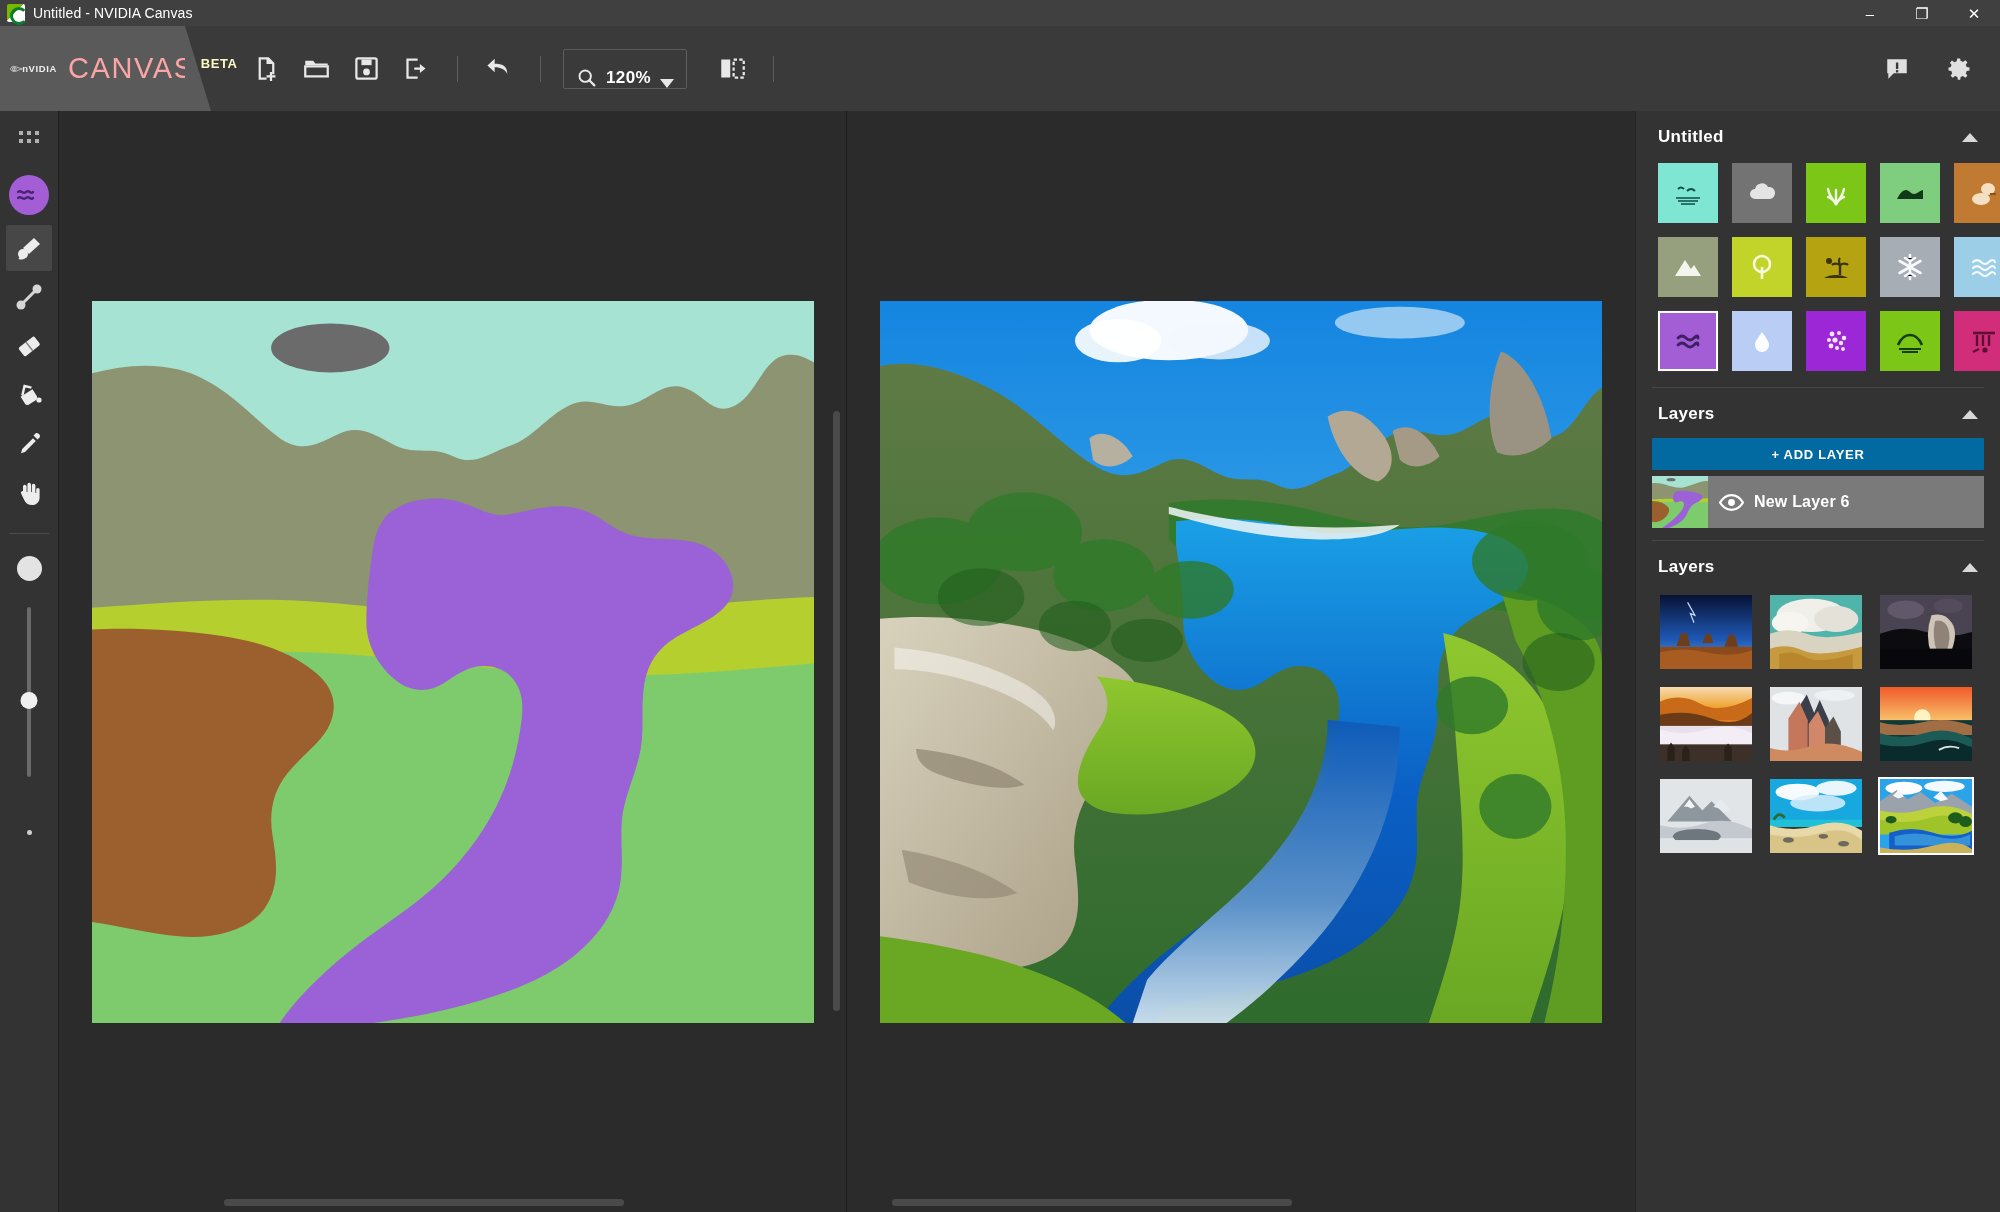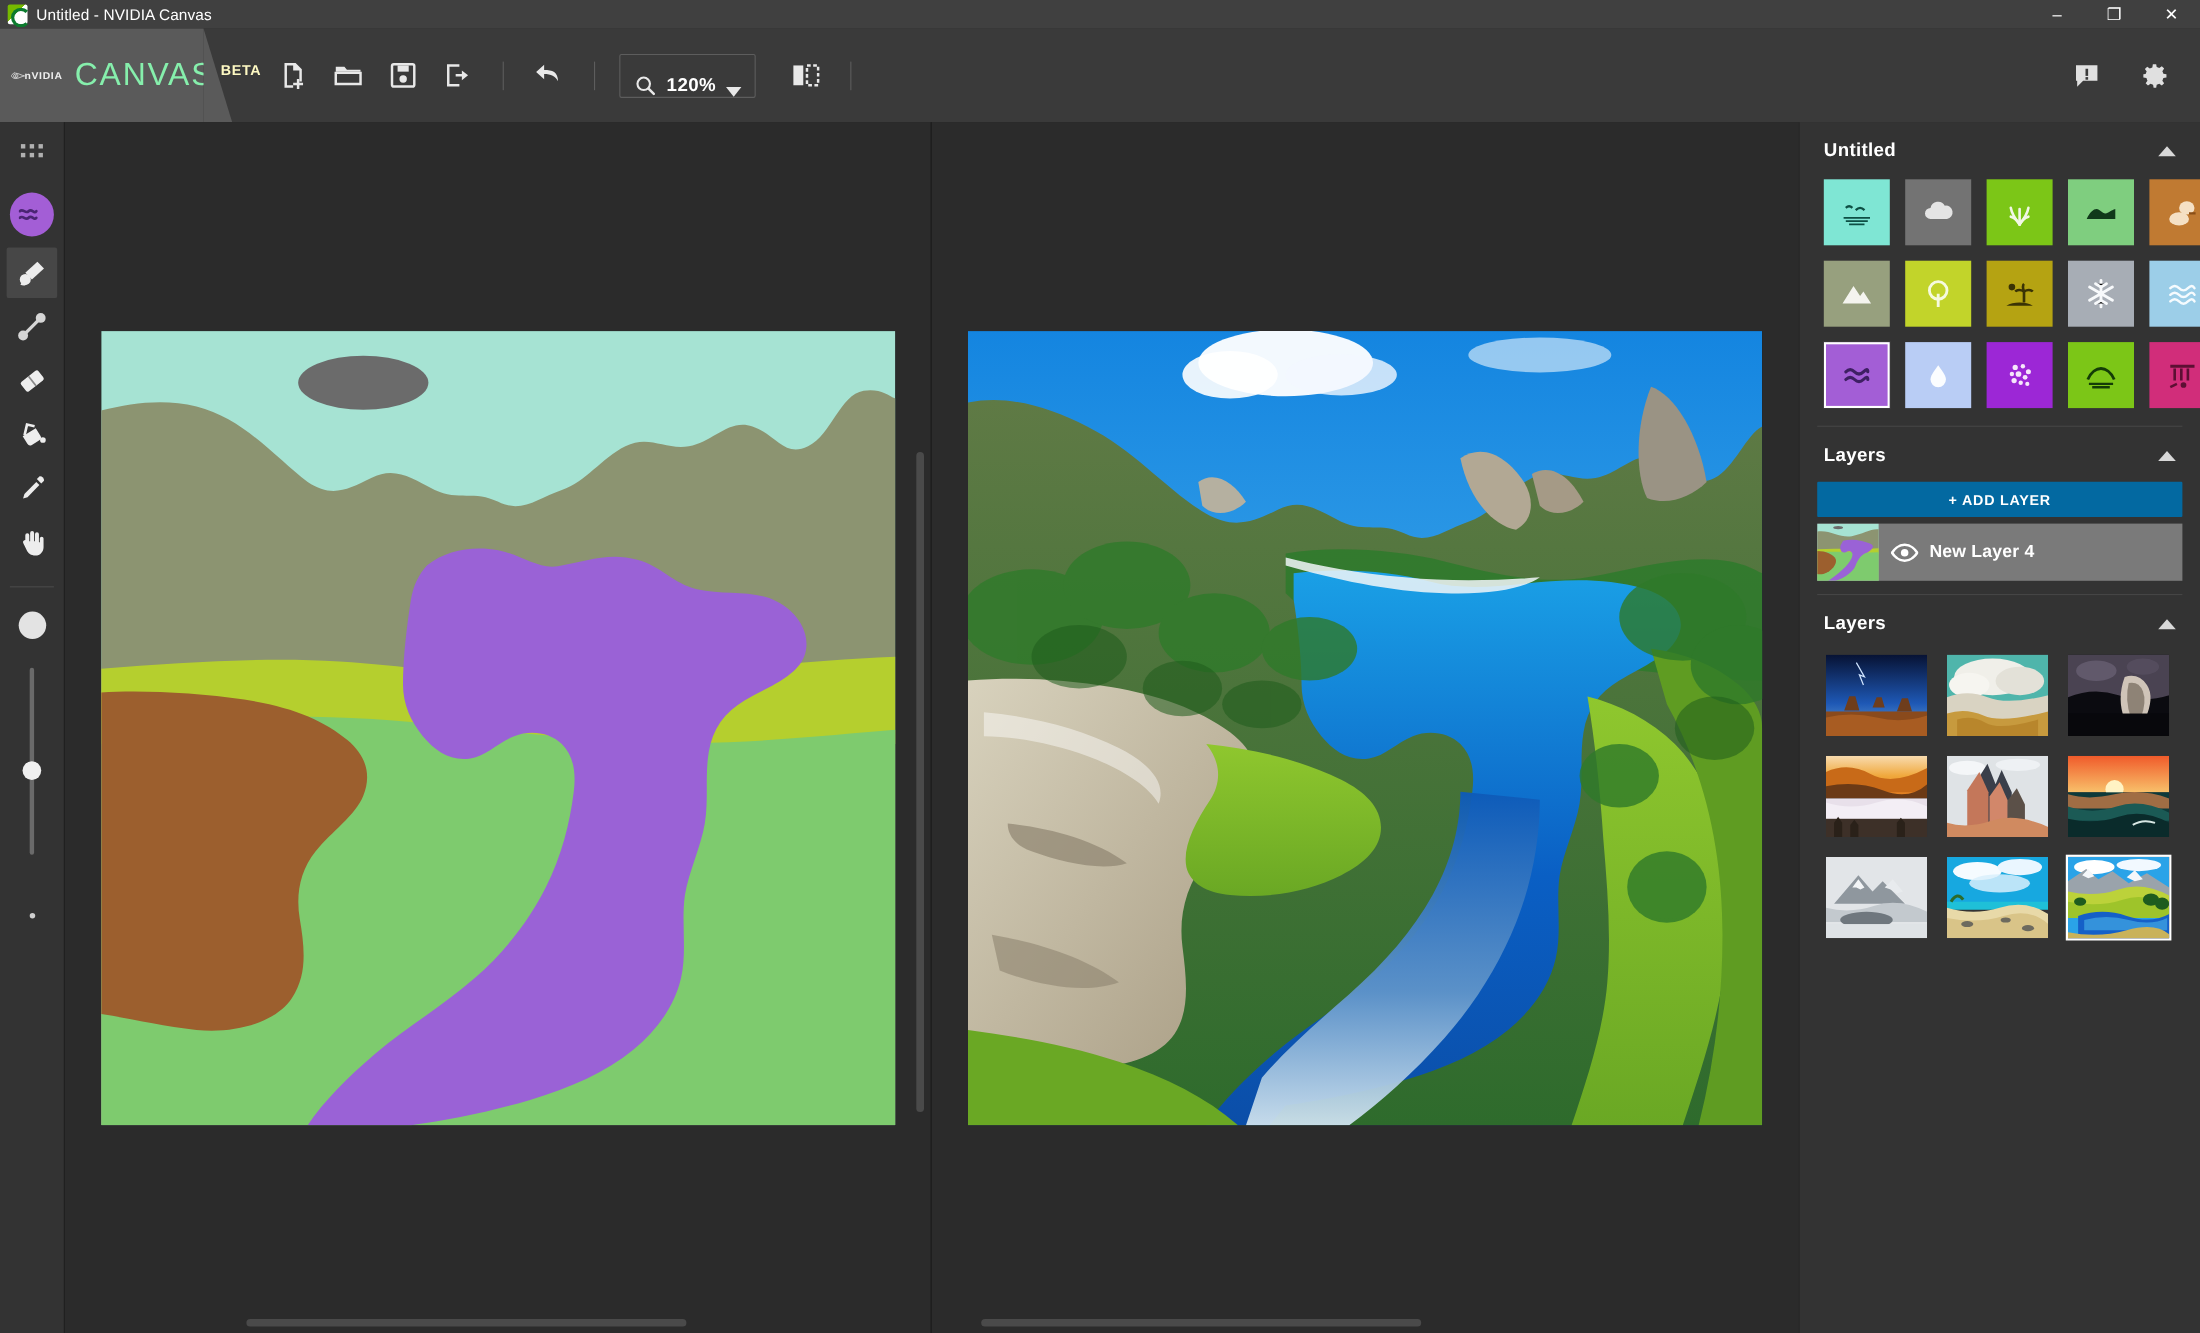--- a/index.html
+++ b/index.html
@@ -22,21 +22,21 @@
   #toolbar { height:85px; background:#3a3a3a; display:flex; align-items:center; position:relative; }
   #brandblock { width:185px; height:85px; background:#5a5a5a; display:flex; align-items:center;
     padding-left:10px; position:relative; }
   #brandblock::after { content:""; position:absolute; right:-26px; top:0; width:0; height:0;
     border-style:solid; border-width:0 26px 85px 0; border-color:transparent transparent #5a5a5a transparent; }
   #nvlogo { width:46px; display:flex; flex-direction:row; align-items:center; }
   #nvlogo .eye { width:40px; height:26px; }
   #nvlogo .word { font-size:9px; color:#eee; letter-spacing:.6px; font-weight:bold; margin-top:1px;
     transform:scaleX(1.05); }
   #brandname { margin-left:12px; display:flex; align-items:flex-start; }
-  #brandname .canvas { color:#86efac; font-size:29px; letter-spacing:1.6px; font-weight:normal; }
+  #brandname .canvas { color:#fca5a5; font-size:29px; letter-spacing:1.6px; font-weight:normal; }
   #brandname .beta { color:#fef9c3; font-size:13px; font-weight:bold; letter-spacing:.6px; margin:4px 0 0 6px; }
 
   #tb-tools { display:flex; align-items:center; margin-left:58px; gap:4px; }
   .tbtn { width:46px; height:46px; display:flex; align-items:center; justify-content:center;
     border-radius:3px; }
   .tbsep { width:1px; height:26px; background:#5d5d5d; margin:0 14px; }
 
   #zoombox { display:flex; align-items:flex-end; gap:9px; height:40px; padding:0 12px;
     border:1px solid #5d5d5d; border-radius:2px; margin-left:4px; }
   #zoomval { color:#fff; font-size:17px; font-weight:bold; letter-spacing:.4px; }
@@ -577,21 +577,21 @@
                  C58 84 46 94 30 100 H18 C34 88 50 74 56 60 C60 50 54 46 46 50
                  C40 53 36 46 38 38Z" fill="#9a62d6"></path>
         <ellipse cx="34" cy="7" rx="8" ry="3" fill="#6b6b6b"></ellipse>
       </svg>
       <div class="layer-eye">
         <svg width="25" height="25" viewBox="0 0 24 24">
           <path d="M12 5C6.5 5 2.5 9.5 1 12c1.5 2.5 5.5 7 11 7s9.5-4.5 11-7c-1.5-2.5-5.5-7-11-7z" fill="none" stroke="#ffffff" stroke-width="2.2"></path>
           <circle cx="12" cy="12" r="3.3" fill="#ffffff"></circle>
         </svg>
       </div>
-      <span class="layer-name">New Layer 4</span>
+      <span class="layer-name">New Layer 6</span>
     </div>
 
     <div class="panel-sep" style="margin-top:12px"></div>
 
     <div class="section-head">
       <span class="section-title">Layers</span>
       <span class="chev"></span>
     </div>
 
     <div id="styles-grid">

